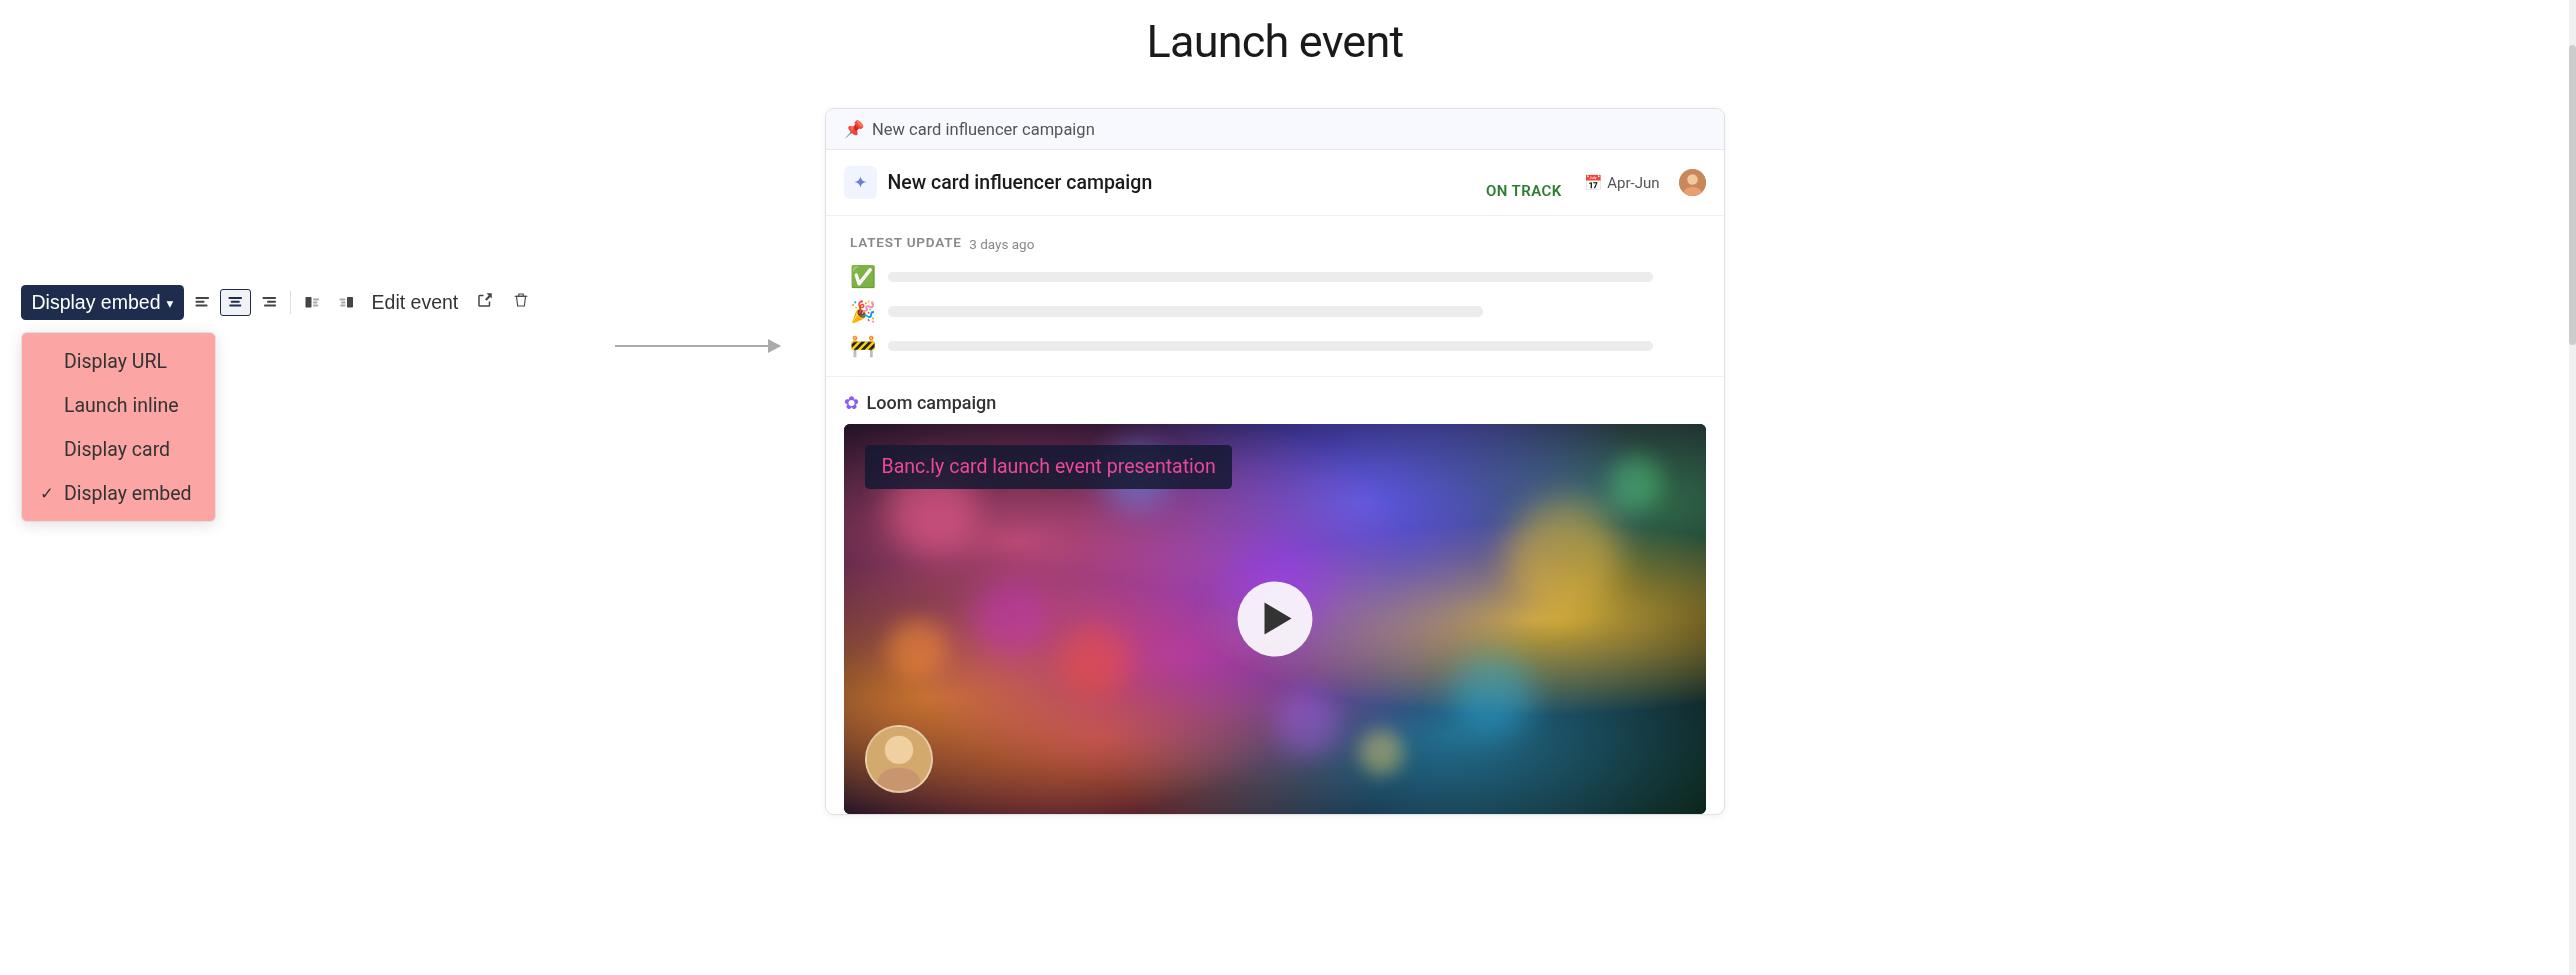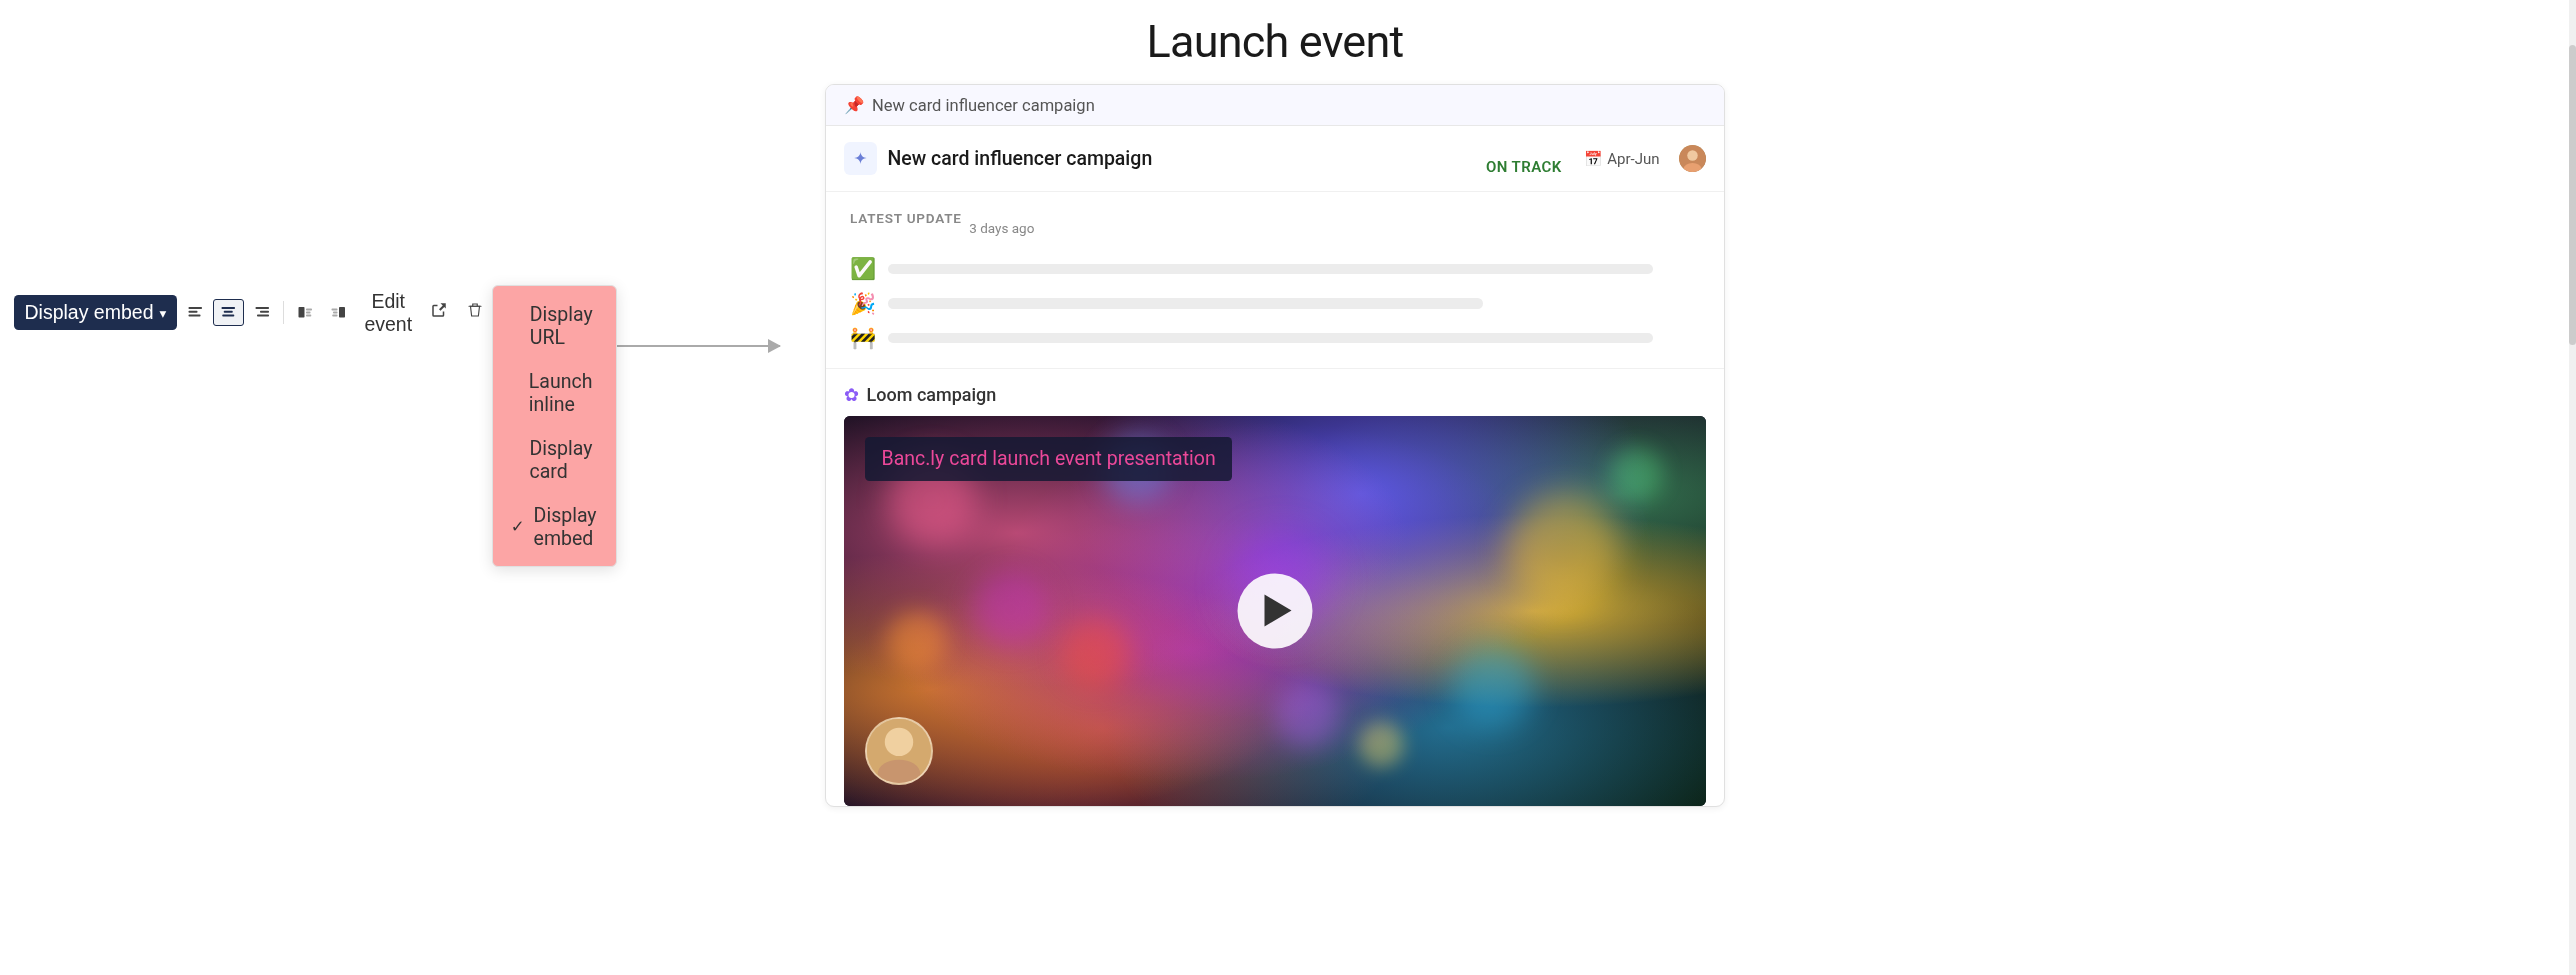--- a/index.html
+++ b/index.html
@@ -14,23 +14,23 @@
 
     
     .left-panel {
       position: absolute;
       left: 0;
       top: 0;
       width: 600px;
       height: 738px;
       background: #fff;
       display: flex;
-      flex-direction: row;
+      flex-direction: column;
       align-items: flex-start;
-      padding: 285px 30px 0 14px;
+      padding: 285px 30px 0 21px;
     }
 
     
     .toolbar {
       display: flex;
       align-items: center;
       gap: 3px;
       margin-bottom: 12px;
     }
 
@@ -162,21 +162,21 @@
       left: 825px;
       top: 15px;
       width: 900px;
     }
 
     .page-title {
       font-size: 45px;
       font-weight: 400;
       color: #1a1a1a;
       text-align: center;
-      margin-bottom: 16px;
+      margin-bottom: 40px;
       letter-spacing: -0.8px;
     }
 
     .card-container {
       background: #fff;
       border: 0.8px solid #e0e0e0;
       border-radius: 9px;
       overflow: hidden;
       box-shadow: 0 1.5px 6px rgba(0,0,0,0.06);
     }
@@ -265,21 +265,21 @@
       padding: 18px 24px;
       border-bottom: 0.8px solid #f0f0f0;
     }
 
     .latest-update-label {
       font-size: 13.5px;
       font-weight: 600;
       color: #888;
       letter-spacing: 0.8px;
       text-transform: uppercase;
-      margin-bottom: 19px;
+      margin-bottom: 3px;
     }
 
     .days-ago {
       font-size: 13.5px;
       color: #888;
       margin-left: 7.5px;
     }
 
     .update-rows {
       margin-top: 12px;

